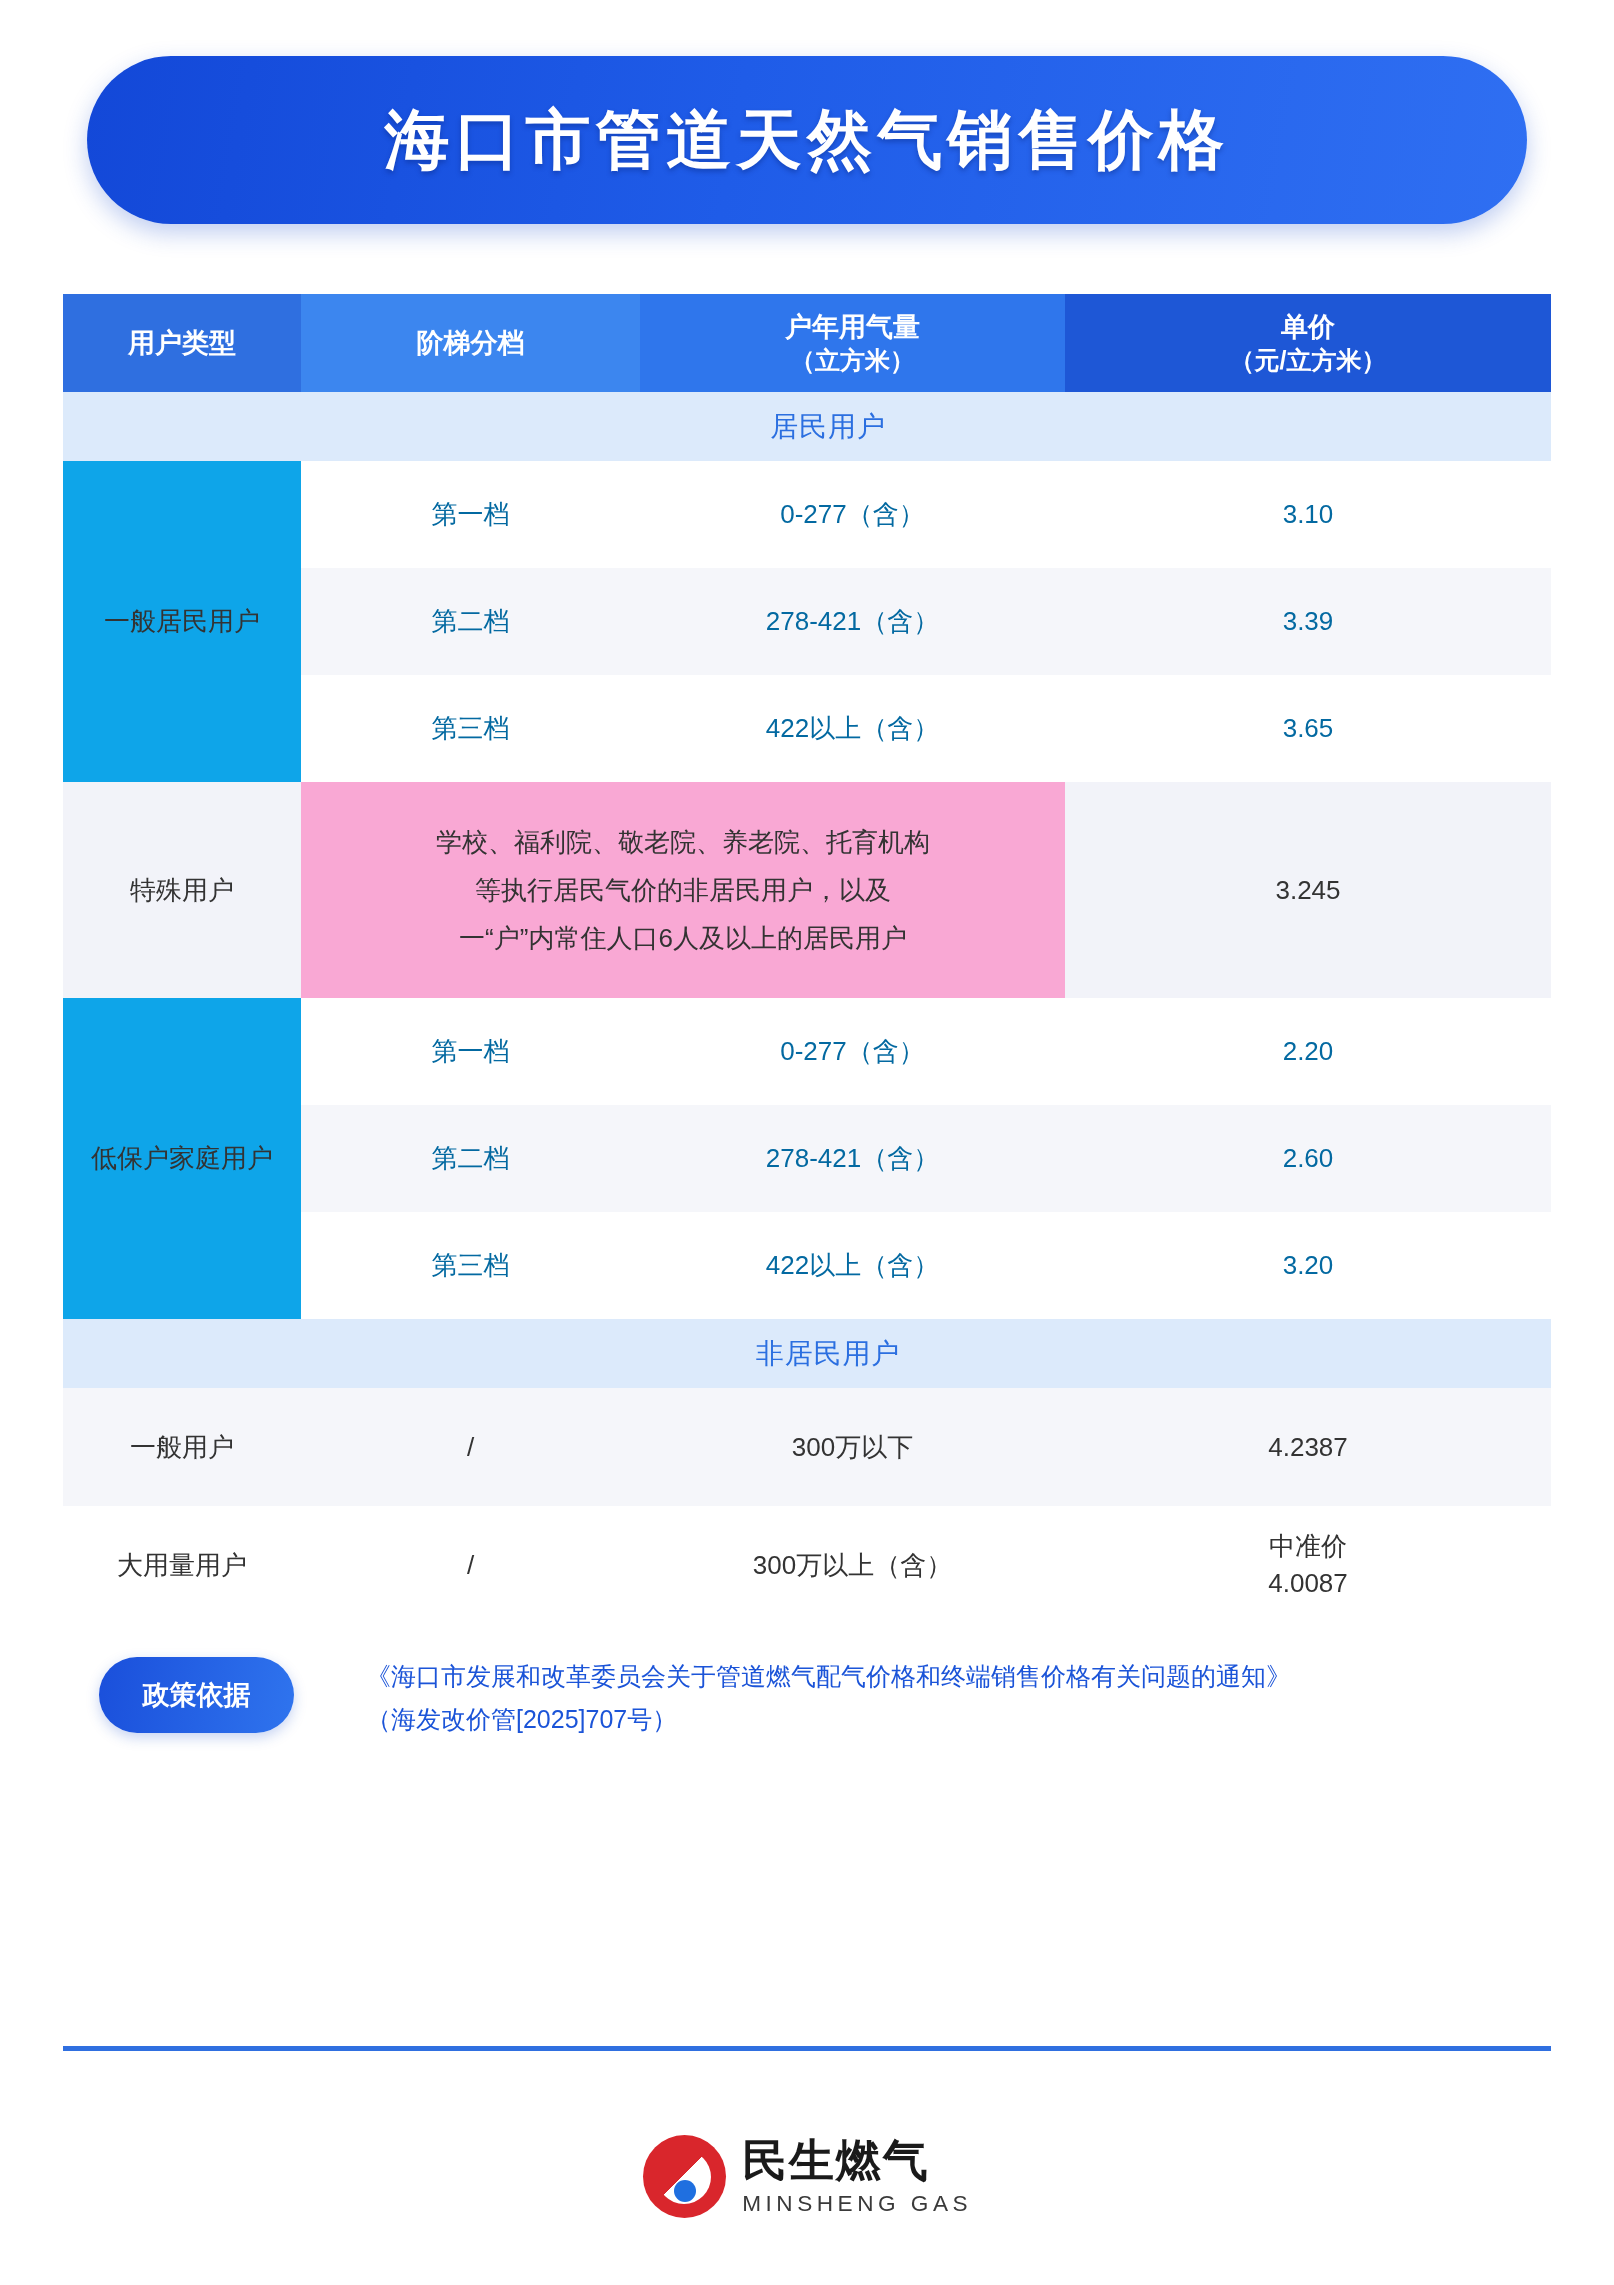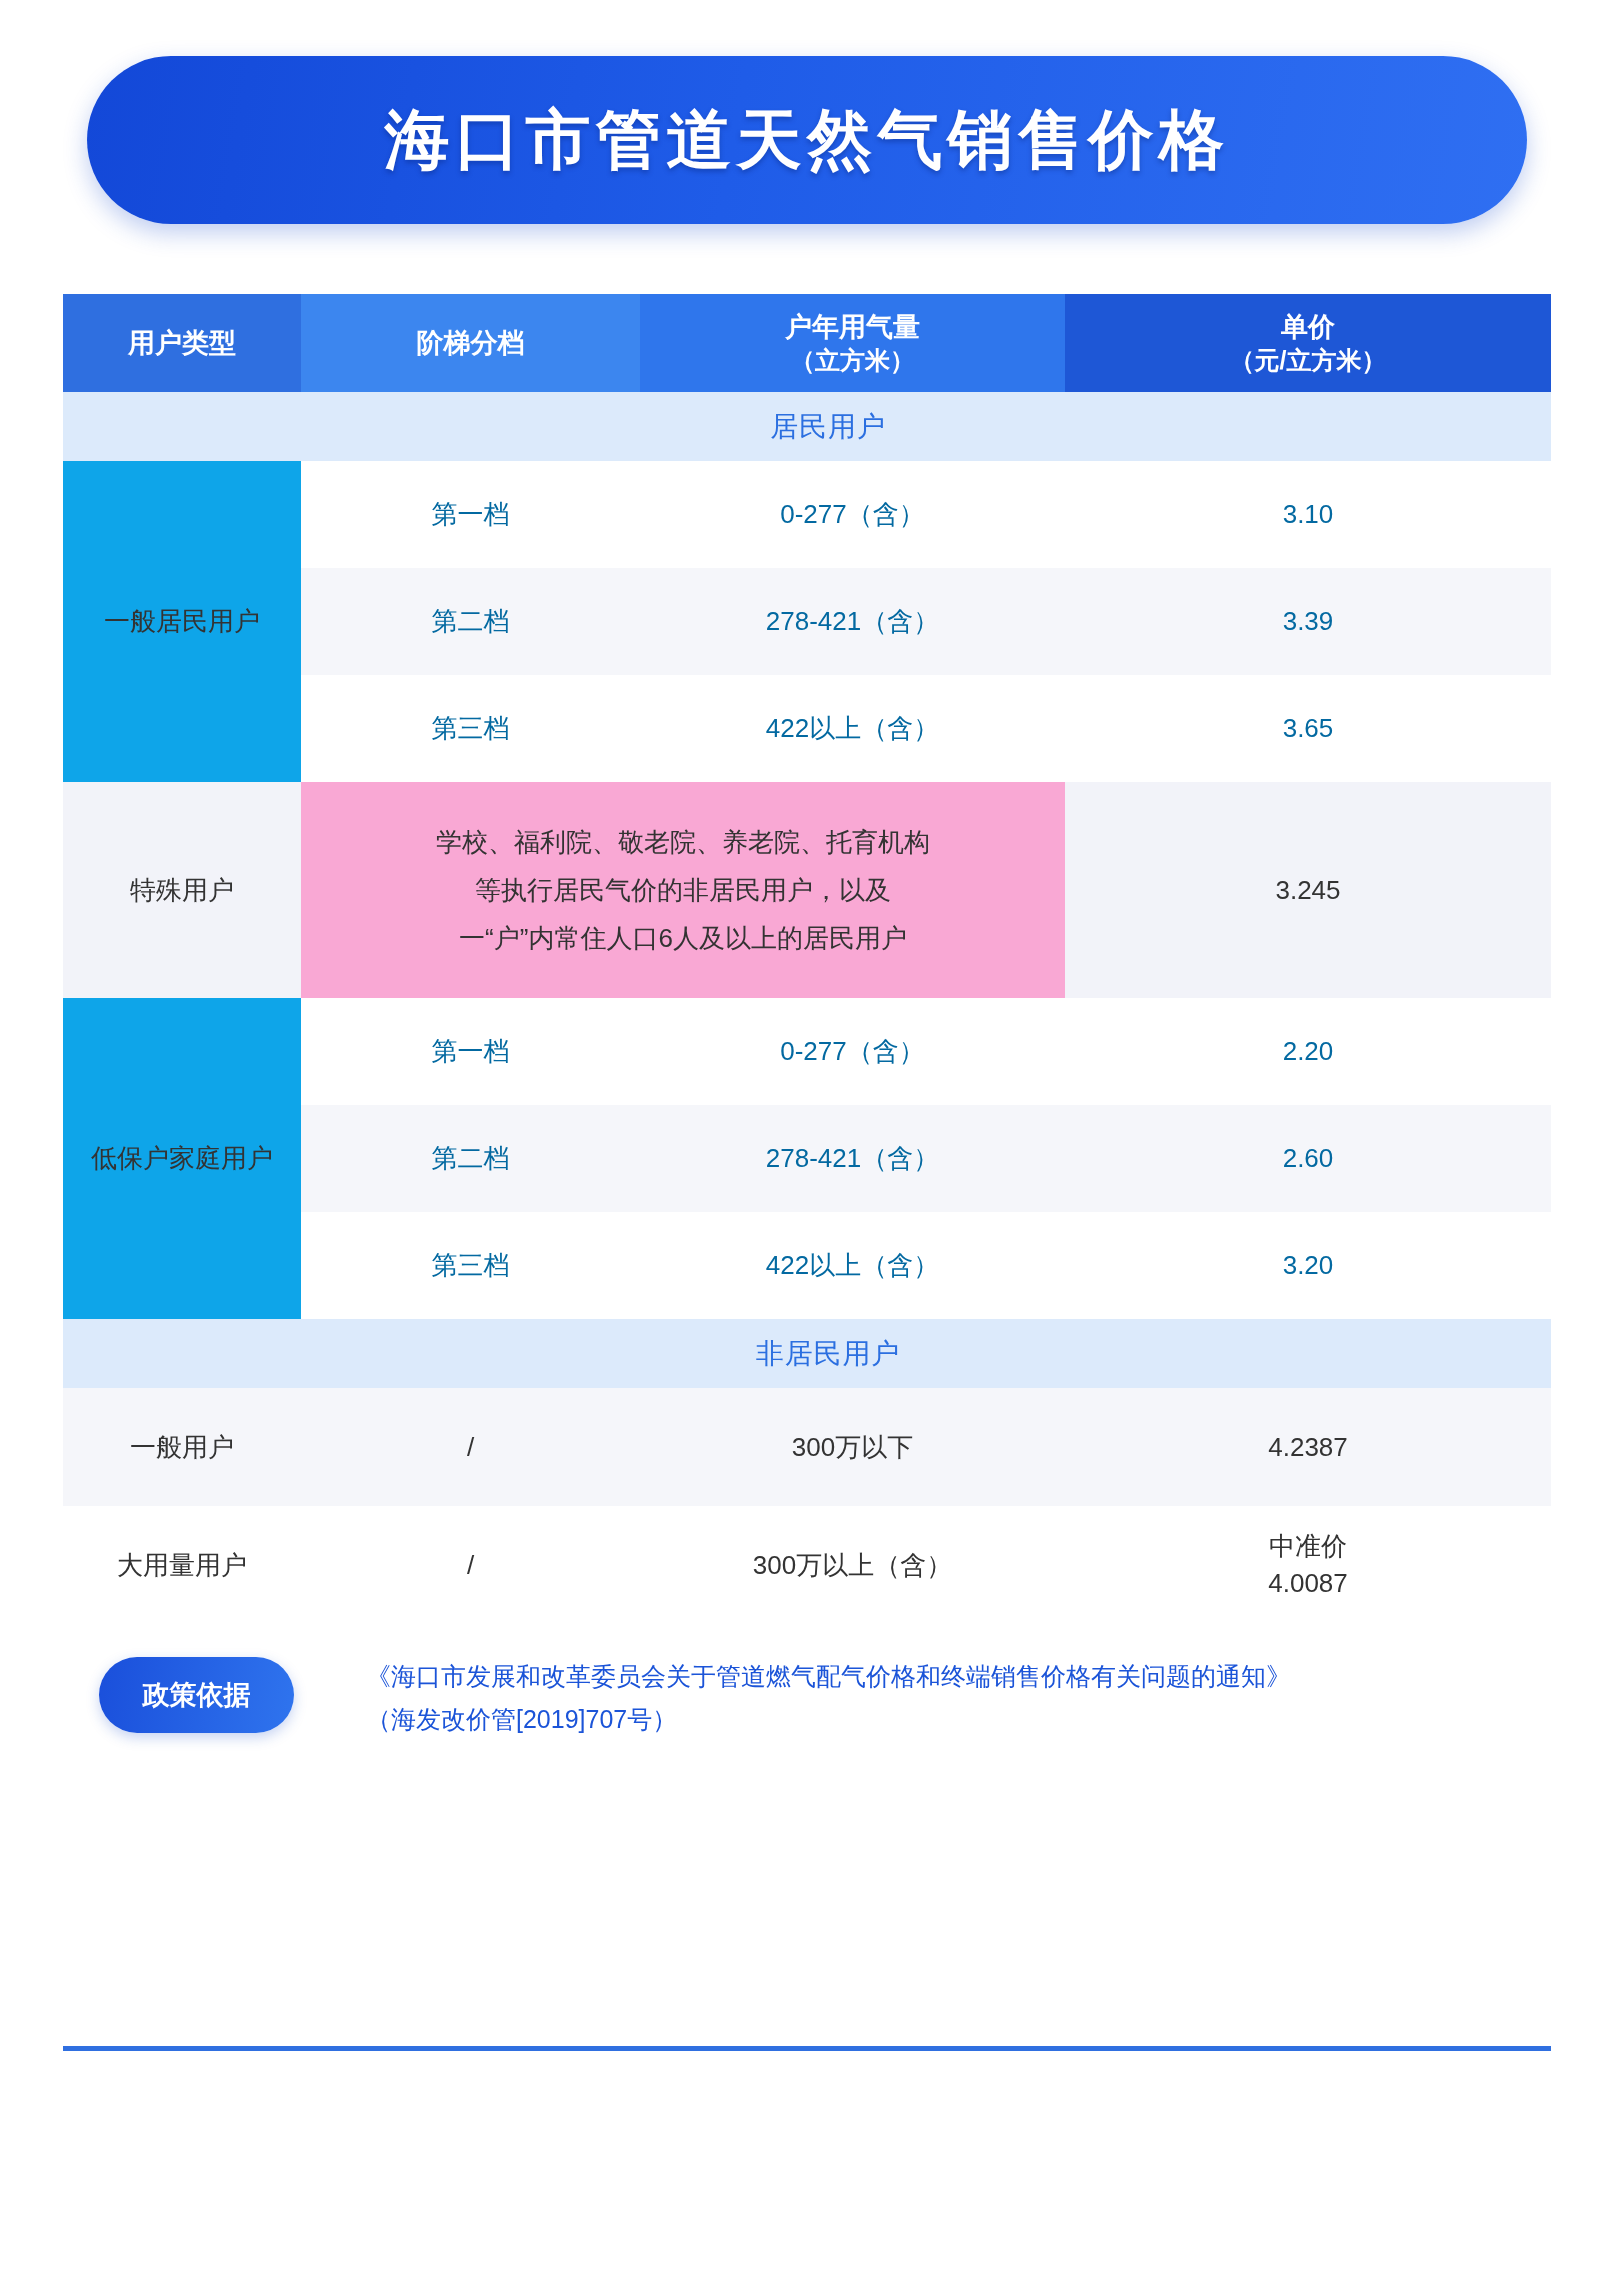--- a/index.html
+++ b/index.html
@@ -343,27 +343,38 @@
             <span>4.0087</span>
           </td>
         </tr>
 
         <tr class="policy-row">
           <td colspan="4">
             <div class="policy-inner">
               <div class="policy-badge">政策依据</div>
               <div class="policy-text">
                 <span>《海口市发展和改革委员会关于管道燃气配气价格和终端销售价格有关问题的通知》</span>
-                <span>（海发改价管[2019]707号）</span>
+                <span>（海发改价管[2025]707号）</span>
               </div>
             </div>
           </td>
         </tr>
 
       </tbody>
     </table>
   </div>
 
   <div class="bottom-rule"></div>
 
+  <div class="logo-wrap">
+    <div class="logo-mark">
+      <div class="ring"></div>
+      <div class="swoosh"></div>
+      <div class="dot"></div>
+    </div>
+    <div class="logo-texts">
+      <div class="logo-cn">民生燃气</div>
+      <div class="logo-en">MINSHENG GAS</div>
+    </div>
+  </div>
 
 </div>
 
 
 </body></html>

